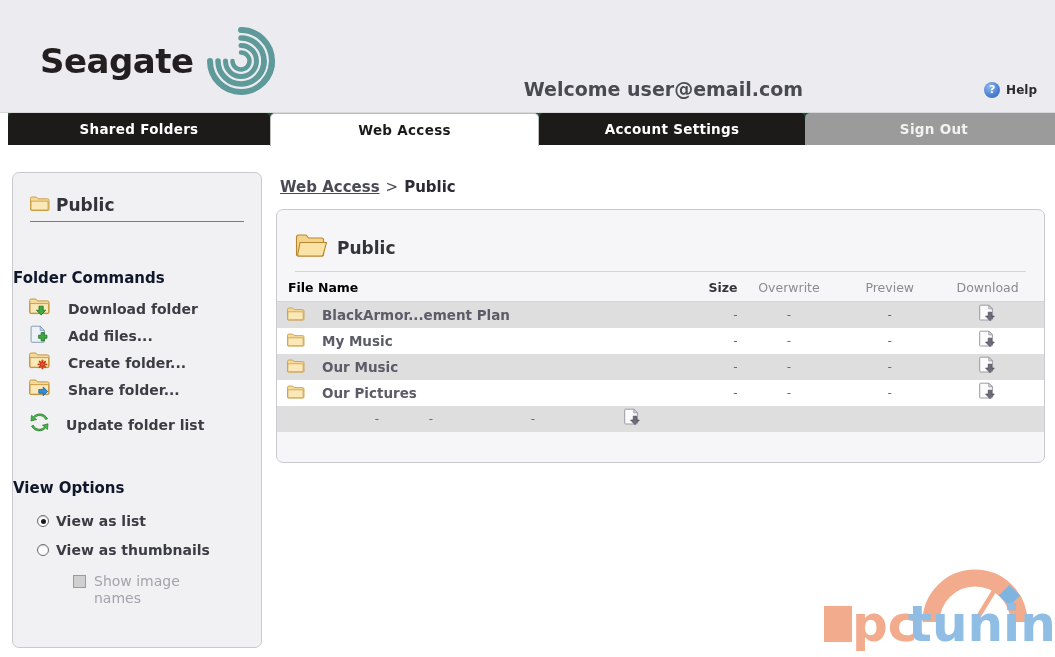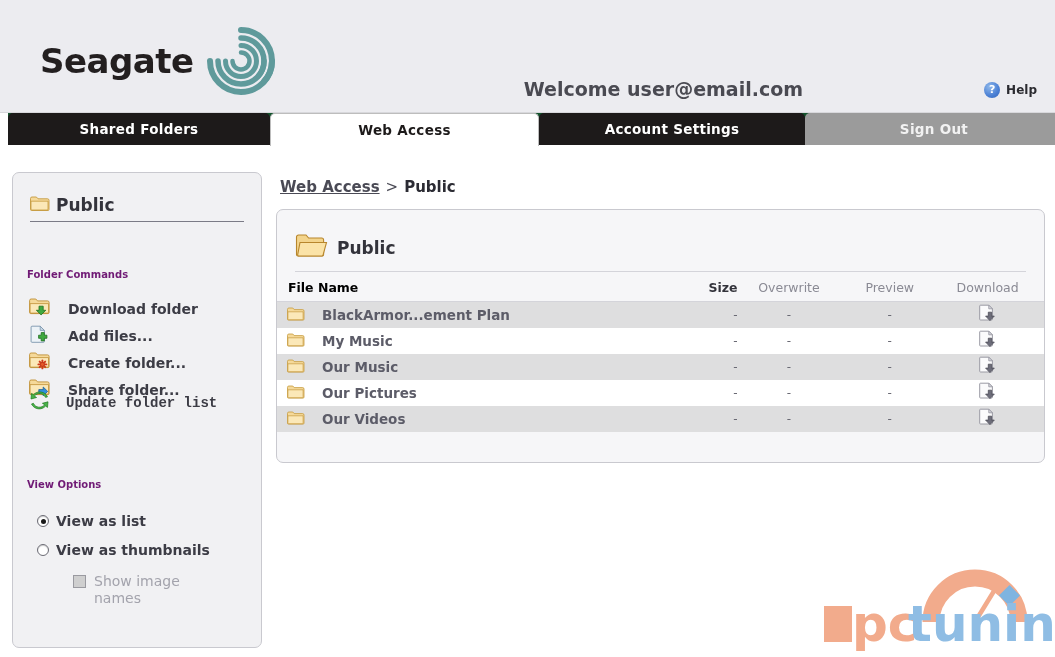--- a/index.html
+++ b/index.html
@@ -77,37 +77,37 @@
   }
   .side-title {
     position:absolute; left:17px; top:22px; right:17px;
     display:flex; align-items:center; gap:7px;
     padding-bottom:6px;
     border-bottom:1px solid #7b7b86;
   }
   .side-title .txt { font-size:17px; font-weight:bold; color:#33333b; }
 
   .side-head {
-    position:absolute; left:14px;
-    font-size:10px; font-weight:bold; color:#701a75;
+    position:absolute; left:0;
+    font-size:15px; font-weight:bold; color:#0f172a;
   }
   #fc-head { top:96px; }
   #vo-head { top:306px; }
 
   .cmd {
     position:absolute; left:16px;
     display:flex; align-items:center; gap:17px;
     cursor:pointer;
   }
   .cmd .lbl { font-size:14px; font-weight:bold; color:#3c3c45; white-space:nowrap; }
   #cmd0 { top:125px; }
   #cmd1 { top:152px; }
   #cmd2 { top:179px; }
   #cmd3 { top:206px; }
-  #cmd4 { top:219px;font-family:Liberation Mono, monospace; }
+  #cmd4 { top:241px; }
 
   .opt { position:absolute; left:24px; display:flex; align-items:center; gap:7px; cursor:pointer; }
   #opt0 { top:340px; }
   #opt1 { top:369px; }
   .opt .lbl { font-size:14px; font-weight:bold; color:#3c3c45; }
   .radio {
     width:12px; height:12px; border-radius:50%;
     border:1px solid #6b6b74; background:#fff;
     display:flex; align-items:center; justify-content:center;
     box-shadow: inset 0 1px 1px rgba(0,0,0,.2);
@@ -437,29 +437,20 @@
             <svg width="19" height="19" viewBox="0 0 19 19">
                 <path d="M2.5 1.2 h8.3 l3.6 3.6 v10.4 a0.8 0.8 0 0 1-0.8 0.8 h-11.1 a0.8 0.8 0 0 1-0.8-0.8 v-13.2 a0.8 0.8 0 0 1 0.8-0.8 z" fill="#fbfbfc" stroke="#9a9aa4" stroke-width="1"></path>
                 <path d="M10.8 1.2 v3.6 h3.6 z" fill="#dcdce2" stroke="#9a9aa4" stroke-width="0.9"></path>
                 <path d="M10.3 8.2 h3.3 v3.9 h2.7 l-4.35 4.5 l-4.35-4.5 h2.7 z" fill="#6d6d7a" stroke="#4c4c57" stroke-width="0.8" stroke-linejoin="round"></path>
               </svg>
           </span>
         </div>
       </div>
 
       <div class="row odd">
-        <div class="cell c-name">
-          <span>
-            <svg width="17" height="14" viewBox="0 0 17 14">
-                <path d="M0.5 2.4 a1.4 1.4 0 0 1 1.4-1.4 h3.9 l1.4 1.6 h8.4 a1.4 1.4 0 0 1 1.4 1.4 v8.2 a0.9 0.9 0 0 1-0.9 0.9 h-14.7 a0.9 0.9 0 0 1-0.9-0.9 z" fill="#f5d99a" stroke="#c59a3e" stroke-width="0.8"></path>
-                <path d="M0.9 4.8 h15.2 v7 a0.9 0.9 0 0 1-0.9 0.9 h-13.4 a0.9 0.9 0 0 1-0.9-0.9 z" fill="#fbe8b8" stroke="#c59a3e" stroke-width="0.7"></path>
-              </svg>
-          </span>
-          <span>Our Videos</span>
-        </div>
         <div class="cell c-size">-</div>
         <div class="cell c-over">-</div>
         <div class="cell c-prev">-</div>
         <div class="cell c-down">
           <span>
             <svg width="19" height="19" viewBox="0 0 19 19">
                 <path d="M2.5 1.2 h8.3 l3.6 3.6 v10.4 a0.8 0.8 0 0 1-0.8 0.8 h-11.1 a0.8 0.8 0 0 1-0.8-0.8 v-13.2 a0.8 0.8 0 0 1 0.8-0.8 z" fill="#fbfbfc" stroke="#9a9aa4" stroke-width="1"></path>
                 <path d="M10.8 1.2 v3.6 h3.6 z" fill="#dcdce2" stroke="#9a9aa4" stroke-width="0.9"></path>
                 <path d="M10.3 8.2 h3.3 v3.9 h2.7 l-4.35 4.5 l-4.35-4.5 h2.7 z" fill="#6d6d7a" stroke="#4c4c57" stroke-width="0.8" stroke-linejoin="round"></path>
               </svg>

